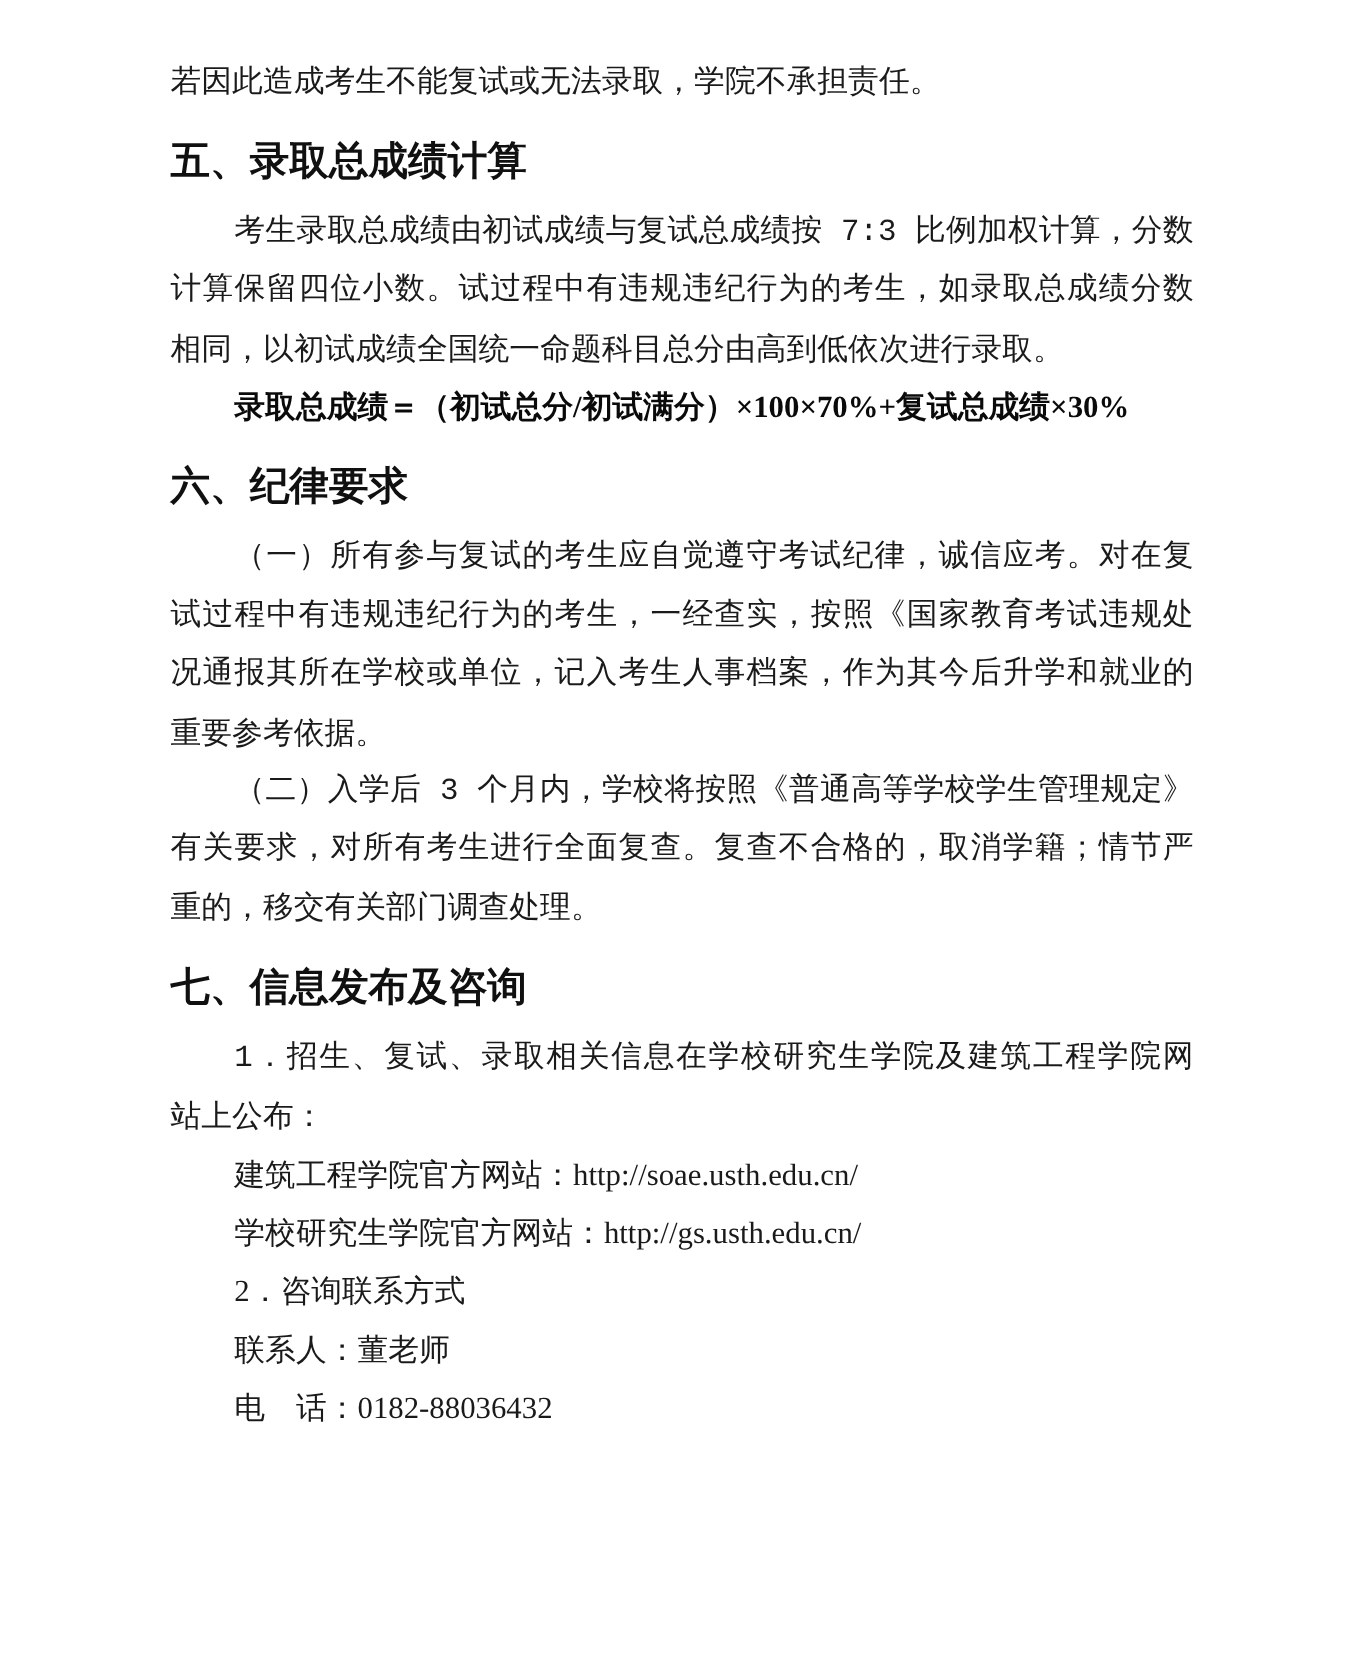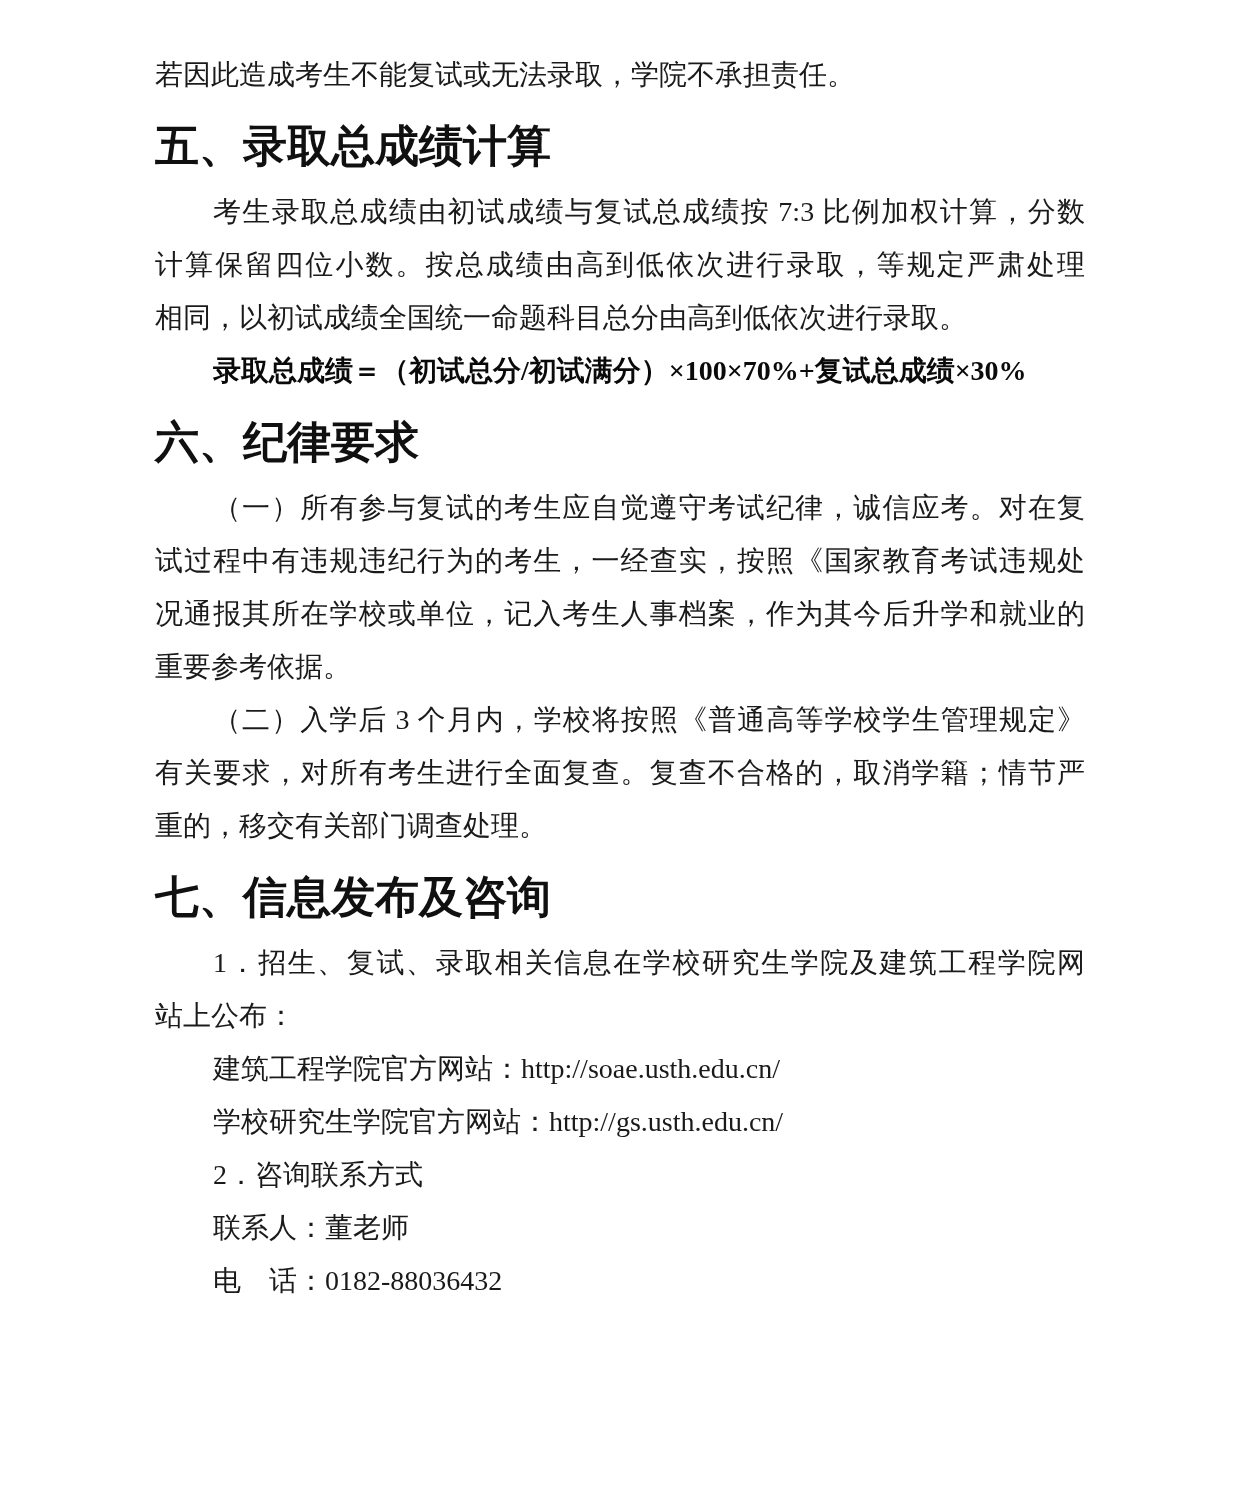--- a/index.html
+++ b/index.html
@@ -22,30 +22,31 @@
     font-family: "Liberation Serif", "DejaVu Serif", serif;
     font-size: 28px;
     line-height: 53px;
     color: #1a1a1a;
     white-space: nowrap;
   }
   .ln.just {
     white-space: normal;
     text-align: justify;
     text-align-last: justify;
+    font-family: Liberation Mono, monospace;
   }
   .ind { text-indent: 58px; }
   .formula {
     font-weight: 700;
     color: #0a0a0a;
   }
   .head {
     font-family: "Liberation Sans", "DejaVu Sans", sans-serif;
     font-weight: 700;
-    font-size: 44px;
+    font-size: 36px;
     line-height: 52px;
     color: #101010;
     margin: 19px 0 13px 0;
   }
   .pageno {
     position: absolute;
     left: 0;
     top: 1468px;
     width: 100%;
     text-align: center;
@@ -57,21 +58,21 @@
 </head>
 <body>
 
 <div class="page">
   <div class="content">
 
     <div class="ln">若因此造成考生不能复试或无法录取，学院不承担责任。</div>
 
     <div class="head">五、录取总成绩计算</div>
     <div class="ln just ind">考生录取总成绩由初试成绩与复试总成绩按 7:3 比例加权计算，分数</div>
-    <div class="ln just">计算保留四位小数。按总成绩由高到低依次进行录取，等规定严肃处理</div>
+    <div class="ln just">计算保留四位小数。试过程中有违规违纪行为的考生，如录取总成绩分数</div>
     <div class="ln">相同，以初试成绩全国统一命题科目总分由高到低依次进行录取。</div>
     <div class="ln formula ind">录取总成绩＝（初试总分/初试满分）×100×70%+复试总成绩×30%</div>
 
     <div class="head">六、纪律要求</div>
     <div class="ln just ind">（一）所有参与复试的考生应自觉遵守考试纪律，诚信应考。对在复</div>
     <div class="ln just">试过程中有违规违纪行为的考生，一经查实，按照《国家教育考试违规处</div>
     <div class="ln just">况通报其所在学校或单位，记入考生人事档案，作为其今后升学和就业的</div>
     <div class="ln">重要参考依据。</div>
     <div class="ln just ind">（二）入学后 3 个月内，学校将按照《普通高等学校学生管理规定》</div>
     <div class="ln just">有关要求，对所有考生进行全面复查。复查不合格的，取消学籍；情节严</div>

